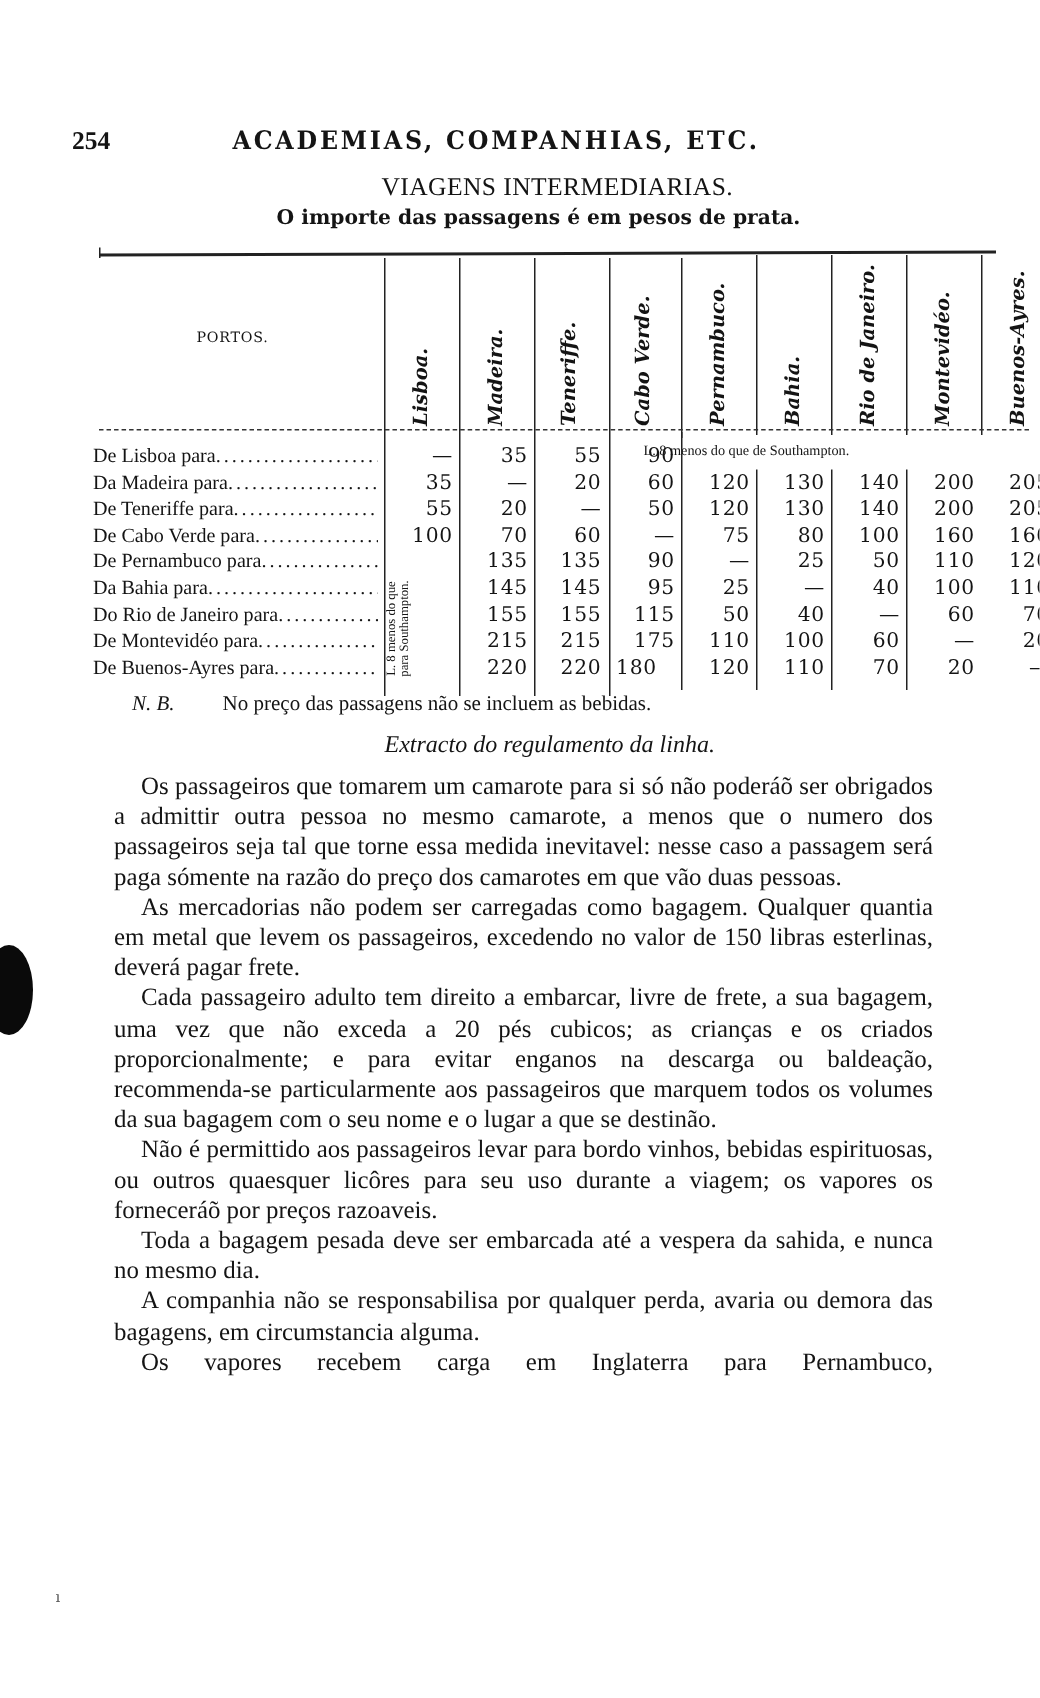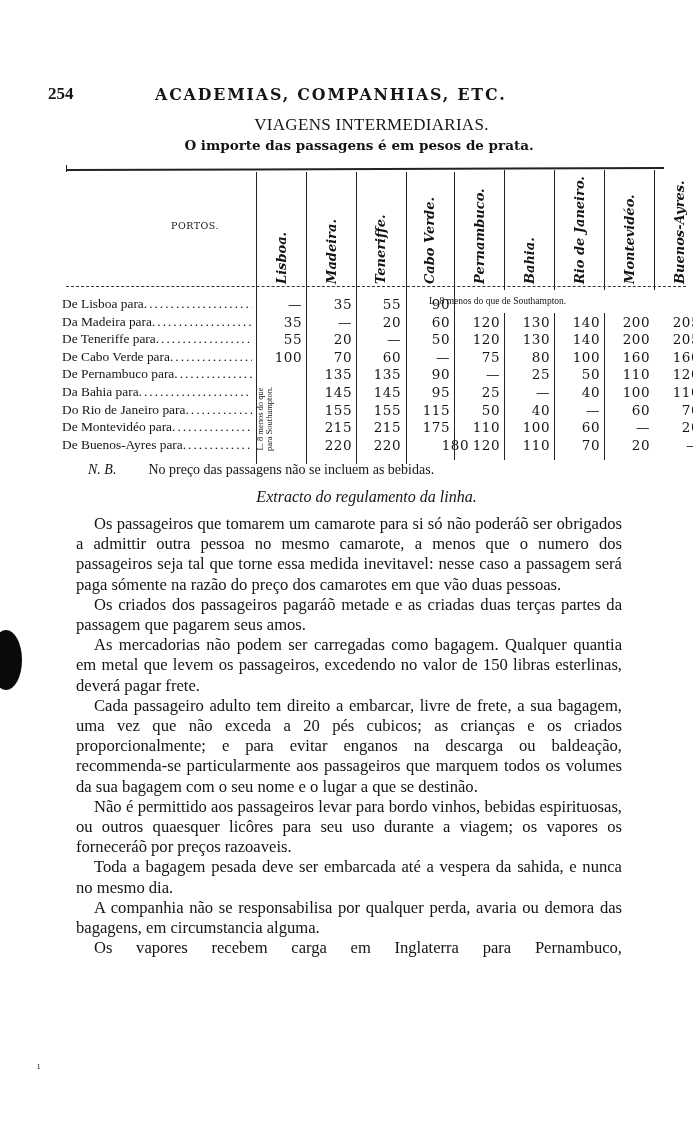--- a/index.html
+++ b/index.html
@@ -28,21 +28,20 @@
   }
   
   .fare-table { position: absolute; left: 66px; top: 168px; width: 620px; height: 295px; }
   .rule-top { position: absolute; left: 0; top: 0; width: 598px; height: 2px; background: #222; transform: rotate(-0.2deg); }
   .rule-left-tick { position: absolute; left: 0; top: -3px; width: 1px; height: 7px; background: #222; }
   .head-rule { position: absolute; top: 118px; height: 1px; border-top: 1px dashed #333; }
   .vline { position: absolute; width: 1.4px; background: #222; }
   .portos-label {
     position: absolute; left: 65px; top: 52px; font-size: 9.5px; letter-spacing: 0.5px;
     font-family: "DejaVu Serif", serif;
-    margin-left: 40px;
   }
   .col-head {
     position: absolute; bottom: 180px; width: 34px; height: 110px;
   }
   .col-head span {
     position: absolute; left: 50%; bottom: 0; transform-origin: left bottom;
     transform: rotate(-90deg) translateY(50%); white-space: nowrap;
     font-style: italic; font-weight: bold; font-size: 13px; font-family: "DejaVu Serif", serif;
   }
   .row-label {
@@ -217,37 +216,36 @@
     <div class="cell" style="top: 250.2px; left: 299px;">215</div>
     <div class="cell" style="top: 250.2px; left: 348px;">175</div>
     <div class="cell" style="top: 250.2px; left: 398px;">110</div>
     <div class="cell" style="top: 250.2px; left: 448px;">100</div>
     <div class="cell" style="top: 250.2px; left: 498px;">60</div>
     <div class="cell" style="top: 250.2px; left: 548px;">—</div>
     <div class="cell" style="top: 250.2px; left: 598px;">20</div>
     <div class="row-label" style="top: 267.8px; left: -4px;"><span>De Buenos-Ayres para</span><span class="dots">..............................</span></div>
     <div class="cell" style="top: 267.8px; left: 250px;">220</div>
     <div class="cell" style="top: 267.8px; left: 299px;">220</div>
-    <div class="cell" style="top: 267.8px; left: 367px; text-align: right;">180</div>
+    <div class="cell" style="top: 267.8px; left: 336px; text-align: right;">180</div>
     <div class="cell" style="top: 267.8px; left: 398px;">120</div>
     <div class="cell" style="top: 267.8px; left: 448px;">110</div>
     <div class="cell" style="top: 267.8px; left: 498px;">70</div>
     <div class="cell" style="top: 267.8px; left: 548px;">20</div>
     <div class="cell" style="top: 267.8px; left: 598px;">—</div>
   </div>
 
 <div class="nb-line">
   <span class="nb">N. B.</span><span>No preço das passagens não se incluem as bebidas.</span>
 </div>
 
 <div class="extract-title">Extracto do regulamento da linha.</div>
 
 <div class="body-text" id="body-text">
     <p>Os passageiros que tomarem um camarote para si só não poderáõ ser obrigados a admittir outra pessoa no mesmo camarote, a menos que o numero dos passageiros seja tal que torne essa medida inevitavel: nesse caso a passagem será paga sómente na razão do preço dos camarotes em que vão duas pessoas.</p>
-    <p>Os criados dos passageiros pagaráõ metade e as criadas duas terças partes da passagem que pagarem seus amos.</p>
     <p>As mercadorias não podem ser carregadas como bagagem. Qualquer quantia em metal que levem os passageiros, excedendo no valor de 150 libras esterlinas, deverá pagar frete.</p>
     <p>Cada passageiro adulto tem direito a embarcar, livre de frete, a sua bagagem, uma vez que não exceda a 20 pés cubicos; as crianças e os criados proporcionalmente; e para evitar enganos na descarga ou baldeação, recommenda-se particularmente aos passageiros que marquem todos os volumes da sua bagagem com o seu nome e o lugar a que se destinão.</p>
     <p>Não é permittido aos passageiros levar para bordo vinhos, bebidas espirituosas, ou outros quaesquer licôres para seu uso durante a viagem; os vapores os forneceráõ por preços razoaveis.</p>
     <p>Toda a bagagem pesada deve ser embarcada até a vespera da sahida, e nunca no mesmo dia.</p>
     <p>A companhia não se responsabilisa por qualquer perda, avaria ou demora das bagagens, em circumstancia alguma.</p>
     <p class="last-line">Os vapores recebem carga em Inglaterra para Pernambuco,</p>
   </div>
 
 <div class="foot-mark">ı</div>
 

